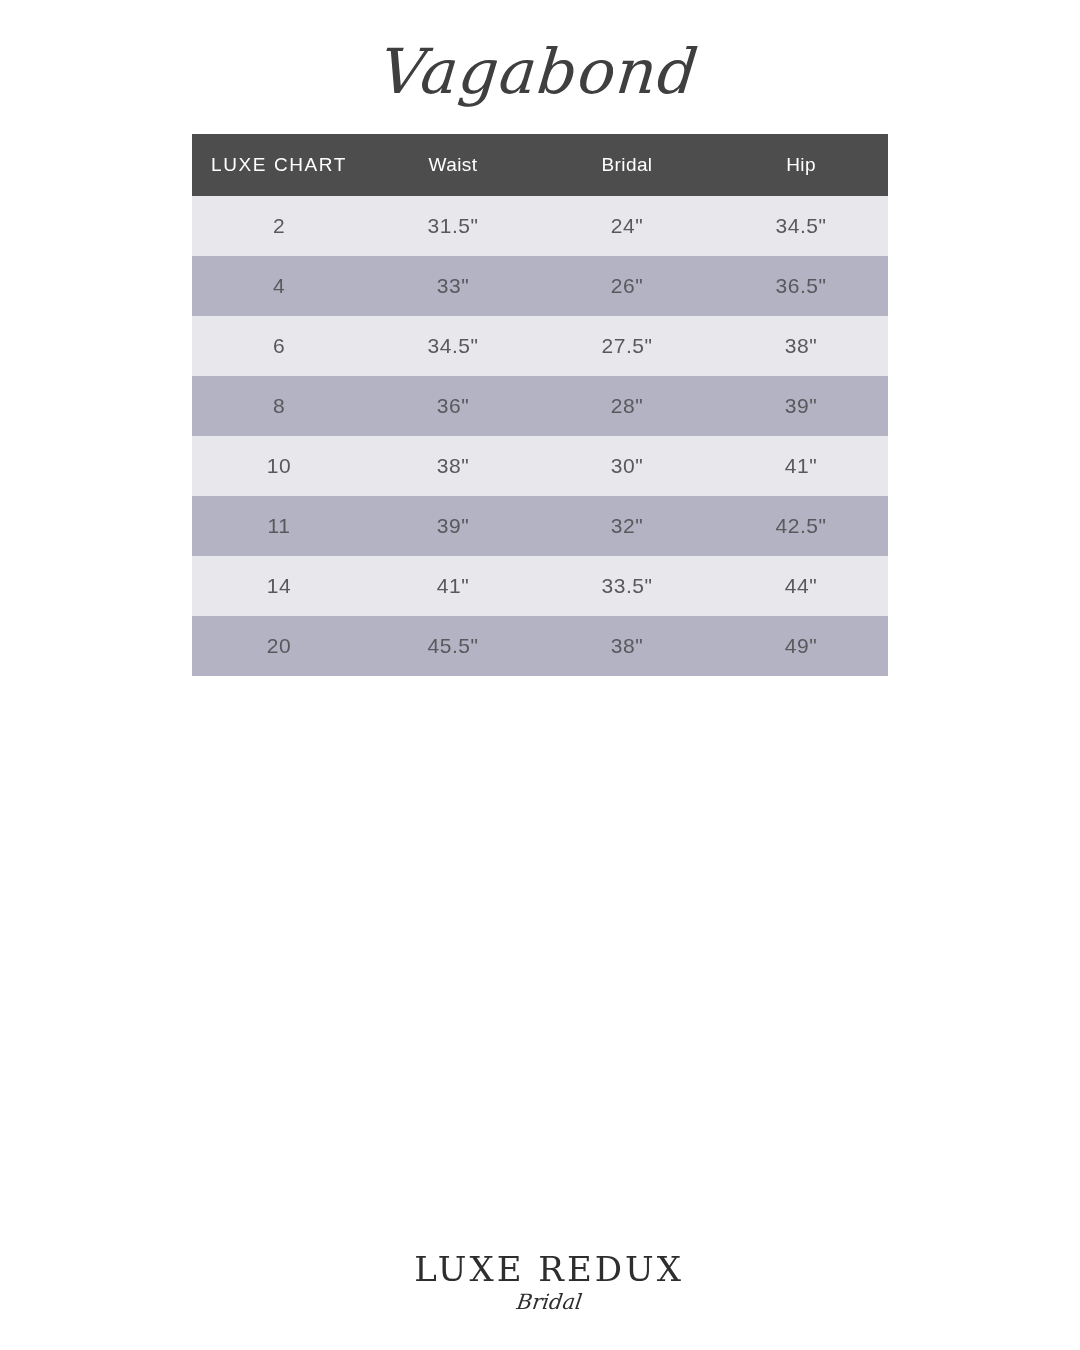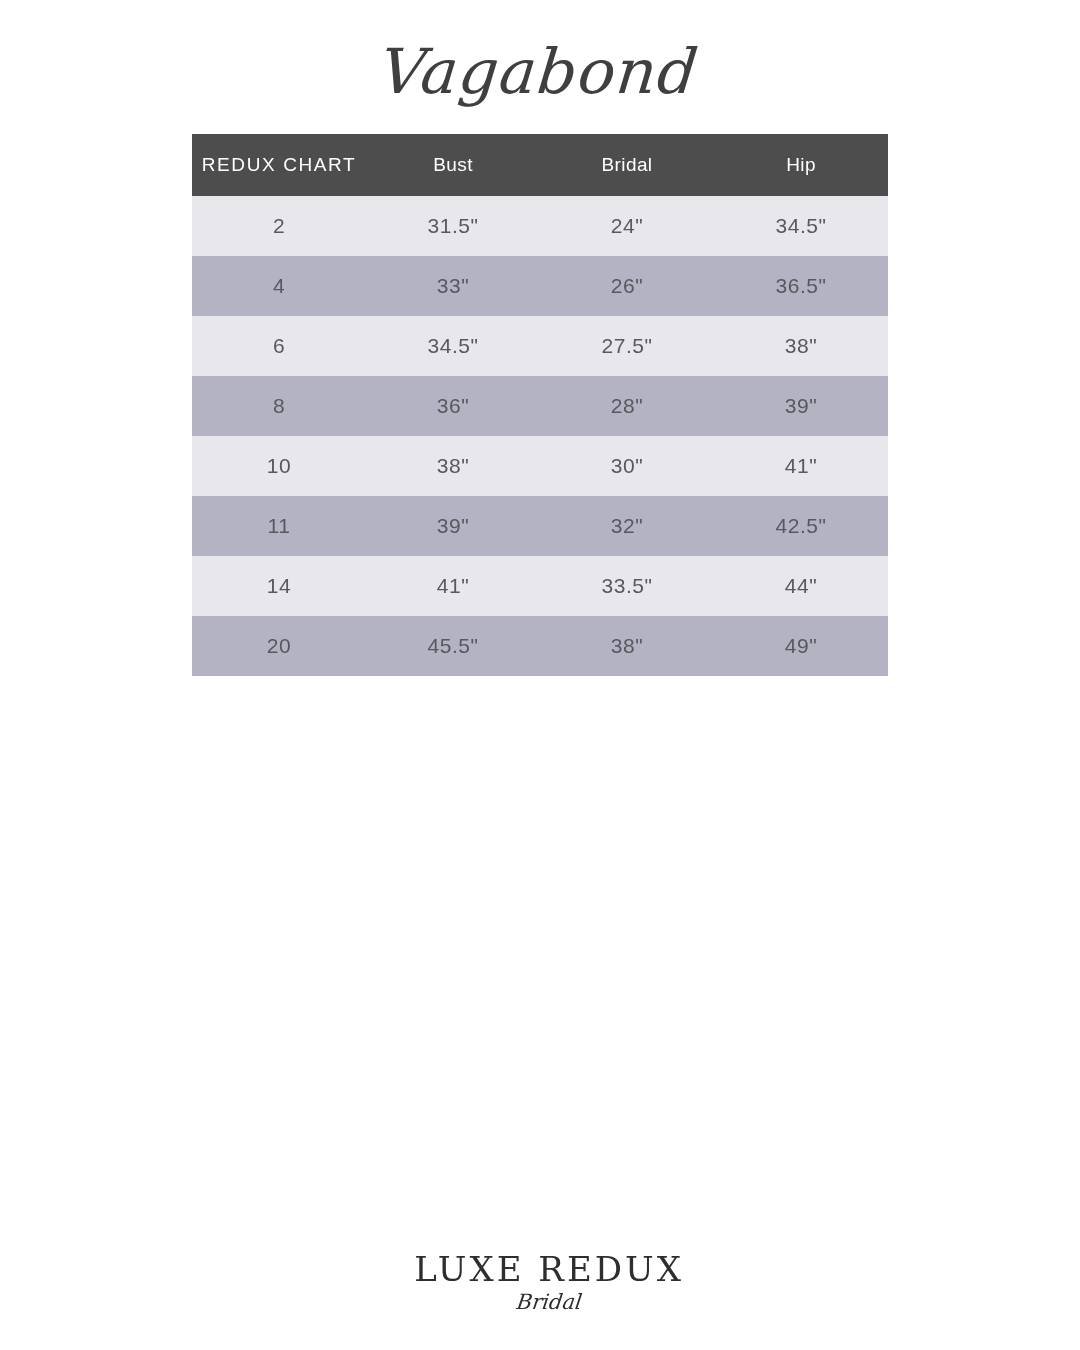--- a/index.html
+++ b/index.html
@@ -120,22 +120,22 @@
   <div class="chart-wrap">
     <table class="size-chart">
       <colgroup>
         <col class="c1">
           <col class="c2">
           <col class="c3">
           <col class="c4">
       </colgroup>
       <thead>
         <tr>
-          <th class="first-col">REDUX CHART</th>
-          <th>Bust</th>
+          <th class="first-col">LUXE CHART</th>
+          <th>Waist</th>
           <th>Bridal</th>
           <th>Hip</th>
         </tr>
       </thead>
       <tbody>
         <tr class="odd">
           <td>2</td>
           <td>31.5"</td>
           <td>24"</td>
           <td>34.5"</td>

